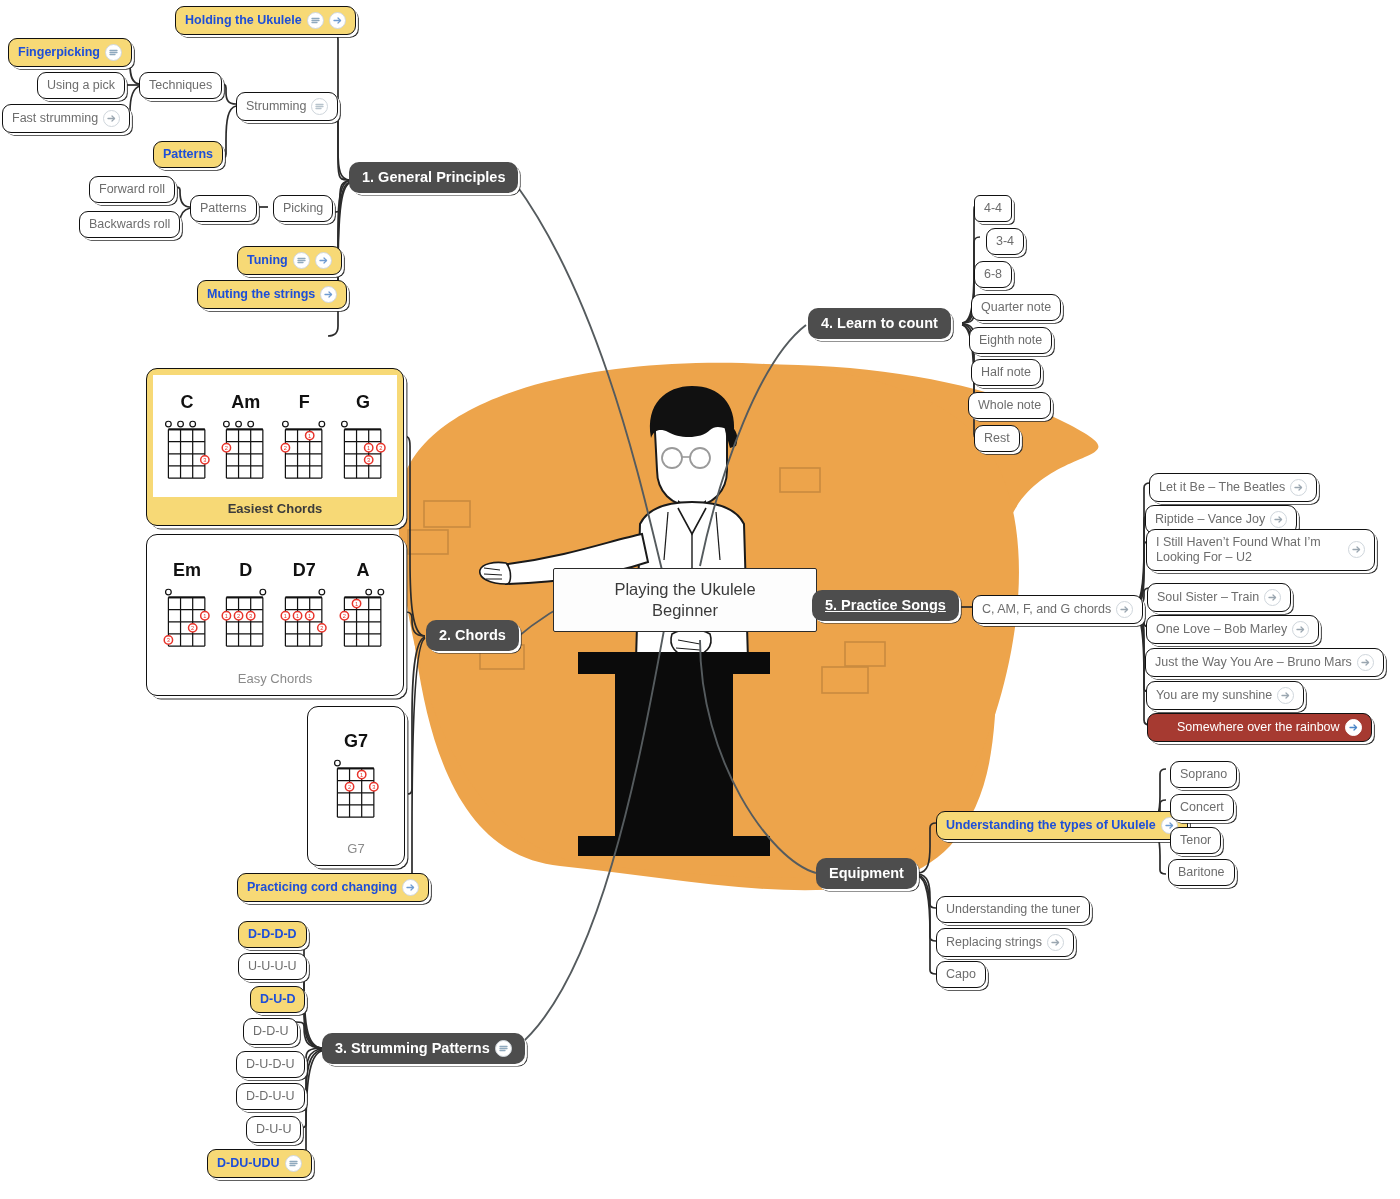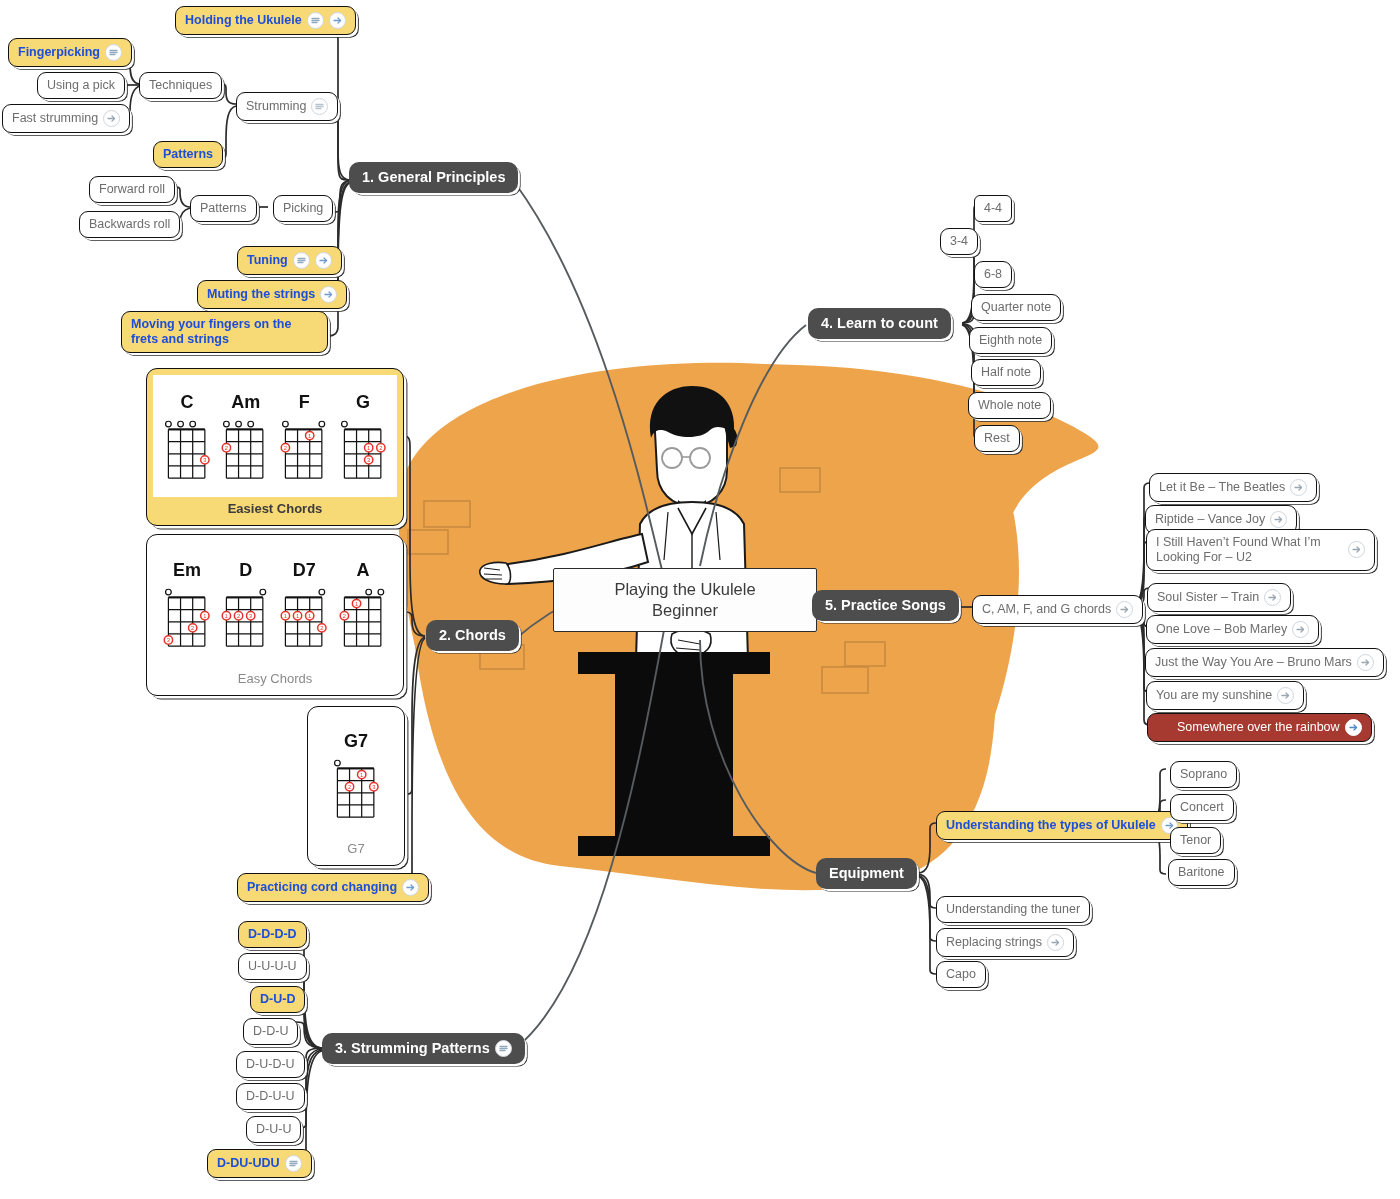--- a/index.html
+++ b/index.html
@@ -231,21 +231,21 @@
             <line x1="2" y1="2.5" x2="9" y2="2.5"></line>
             <line x1="2" y1="4.5" x2="9" y2="4.5"></line>
             <line x1="2" y1="6.5" x2="7" y2="6.5"></line>
           </g>
         </svg>
     </span>
   </div>
   <div class="node topic" style="left:808px;top:308px;">
     <span class="lbl">4. Learn to count</span>
   </div>
-  <div class="node topic" style="left:812px;top:590px;">
+  <div class="node topic" style="left:812px;top:590px;text-decoration:underline;">
     <span class="lbl">5. Practice Songs</span>
   </div>
   <div class="node topic" style="left:816px;top:858px;">
     <span class="lbl">Equipment</span>
   </div>
 
   <div class="node y" style="left:175px;top:6px;">
     <span class="lbl">Holding the Ukulele</span>
     <span class="ic">
         <svg width="11" height="9" viewBox="0 0 11 9">
@@ -358,23 +358,20 @@
     <span class="ic">
         <svg width="11" height="11" viewBox="0 0 11 11">
           <g stroke="#6e9bd1" stroke-width="1.3" fill="none" stroke-linecap="round" stroke-linejoin="round">
             <line x1="2" y1="5.5" x2="8.5" y2="5.5"></line>
             <polyline points="6,3 8.5,5.5 6,8"></polyline>
           </g>
         </svg>
       </span>
   </div>
 
-  <div class="node y wrap" style="left:121px;top:311px;width:207px;">
-    <span class="lbl">Moving your fingers on the frets and strings</span>
-  </div>
 
   <div class="chordpanel first" style="left:146px;top:368px;width:258px;height:158px;">
     <div class="chordinner">
       <div class="chordgrid" id="grid-easiest">
           <div class="chordcell">
             <div class="chordname">C</div>
             <svg width="48.6" height="64.80000000000001" viewBox="0 0 48.6 64.80000000000001">
               <circle cx="5.4" cy="8.1" r="2.8350000000000004" fill="none" stroke="#111" stroke-width="1.215"></circle>
               <circle cx="17.55" cy="8.1" r="2.8350000000000004" fill="none" stroke="#111" stroke-width="1.215"></circle>
               <circle cx="29.700000000000003" cy="8.1" r="2.8350000000000004" fill="none" stroke="#111" stroke-width="1.215"></circle>
@@ -676,21 +673,21 @@
             </g>
           </svg>
         </span>
       </div>
     </div>
 
   <div id="count-list">
       <div class="node" style="left: 974px; top: 195px; border-radius: 6px;">
         <span class="lbl">4-4</span>
       </div>
-      <div class="node" style="left: 940px; top: 228px;">
+      <div class="node" style="left: 986px; top: 228px;">
         <span class="lbl">3-4</span>
       </div>
       <div class="node" style="left: 974px; top: 261px;">
         <span class="lbl">6-8</span>
       </div>
       <div class="node" style="left: 971px; top: 294px;">
         <span class="lbl">Quarter note</span>
       </div>
       <div class="node" style="left: 969px; top: 327px;">
         <span class="lbl">Eighth note</span>

